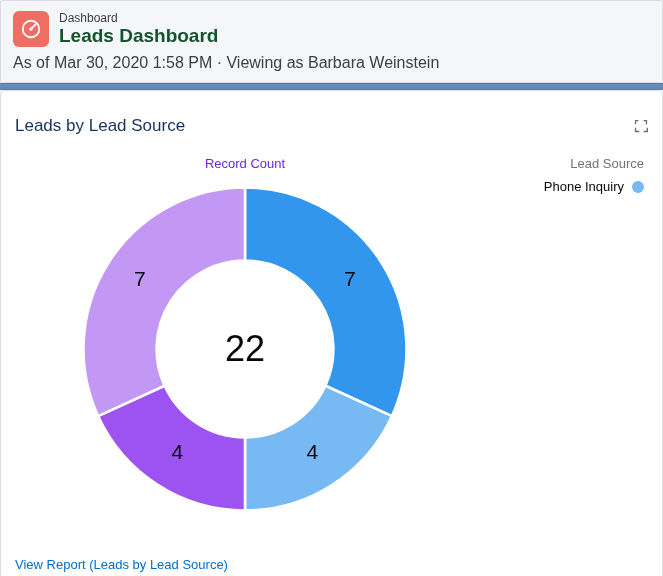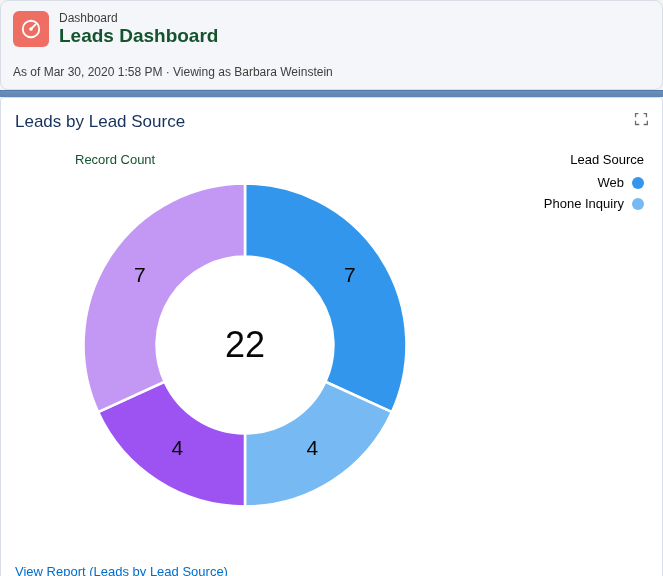--- a/index.html
+++ b/index.html
@@ -6,21 +6,21 @@
   body {
     font-family: -apple-system, BlinkMacSystemFont, "Segoe UI", Arial, sans-serif;
     background: #f4f4f4;
     width: 663px;
     height: 576px;
     overflow: hidden;
   }
   .header {
     background: #f4f6f9;
     border: 1px solid #d8dde6;
-    border-radius: 8px;
+    border-radius: 2px;
     padding: 10px 12px;
     display: flex;
     flex-direction: column;
     gap: 2px;
   }
   .header-top {
     display: flex;
     align-items: center;
     gap: 10px;
   }
@@ -31,39 +31,40 @@
     border-radius: 6px;
     display: flex;
     align-items: center;
     justify-content: center;
     flex-shrink: 0;
   }
   .app-icon svg { width: 22px; height: 22px; }
   .header-text { display: flex; flex-direction: column; }
   .page-type { font-size: 12px; color: #3e3e3c; }
   .page-title { font-size: 19px; font-weight: 700; color: #14532d; }
-  .page-meta { font-size: 12px; color: #3e3e3c; margin-top: 16px; }
+  .page-meta { font-size: 16px; color: #3e3e3c; margin-top: 5px; }
   .divider {
     height: 7px;
     background: linear-gradient(to bottom, #6d8fb8 0%, #5d84b4 100%);
     border-top: 1px solid #547aa9;
   }
   .card {
     background: #fff;
     border: 1px solid #d8dde6;
     border-radius: 4px;
     margin-top: 0;
     padding: 14px 14px 12px 14px;
     position: relative;
     height: 495px;
   }
   .card-header {
     display: flex;
     justify-content: space-between;
-    align-items: flex-start;
+    align-items: center;
+    margin-top: 11px;
   }
   .card-title {
     font-size: 17px;
     font-weight: 400;
     color: #16325c;
   }
   .expand-icon {
     width: 14px;
     height: 14px;
     cursor: pointer;
@@ -73,22 +74,23 @@
     display: flex;
     margin-top: 20px;
     position: relative;
   }
   .chart-wrap {
     flex: 0 0 auto;
     position: relative;
     margin-left: 60px;
   }
   .chart-caption {
-    font-size: 13px;
-    color: #14532d;
+    text-align: center;
+    font-size: 13px;
+    color: #6d28d9;
     margin-bottom: 8px;
   }
   .donut { position: relative; width: 340px; height: 340px; }
   .donut svg { width: 340px; height: 340px; }
   .donut-center {
     position: absolute;
     top: 50%; left: 50%;
     transform: translate(-50%, -50%);
     font-size: 36px;
     font-weight: 400;
@@ -100,21 +102,21 @@
     color: #080707;
   }
   .legend {
     position: absolute;
     right: 4px;
     top: 0;
     text-align: right;
   }
   .legend-title {
     font-size: 13px;
-    color: #000000;
+    color: #737373;
     margin-bottom: 8px;
   }
   .legend-item {
     display: flex;
     align-items: center;
     justify-content: flex-end;
     gap: 8px;
     font-size: 13px;
     color: #080707;
     margin-bottom: 6px;
@@ -183,24 +185,20 @@
             <div class="slice-label" style="left: 96.4469px; top: 261.115px;">4</div>
             <div class="slice-label" style="left: 58.8854px; top: 88.4469px;">7</div>
           </div>
       </div>
     </div>
 
     <div class="legend">
       <div class="legend-title">Lead Source</div>
       <div id="legend-items">
           <div class="legend-item">
-            <span>Web</span>
-            <span class="swatch" style="background: rgb(50, 150, 237);"></span>
-          </div>
-          <div class="legend-item">
             <span>Phone Inquiry</span>
             <span class="swatch" style="background: rgb(119, 185, 242);"></span>
           </div>
         </div>
     </div>
   </div>
 
   <a class="footer-link">View Report (Leads by Lead Source)</a>
 </div>
 

